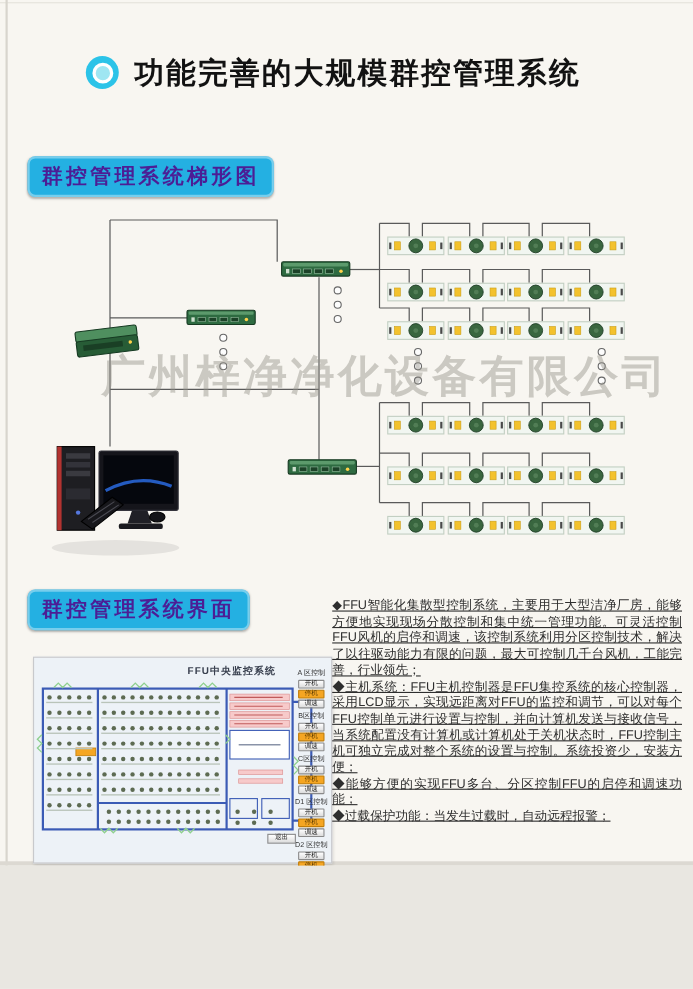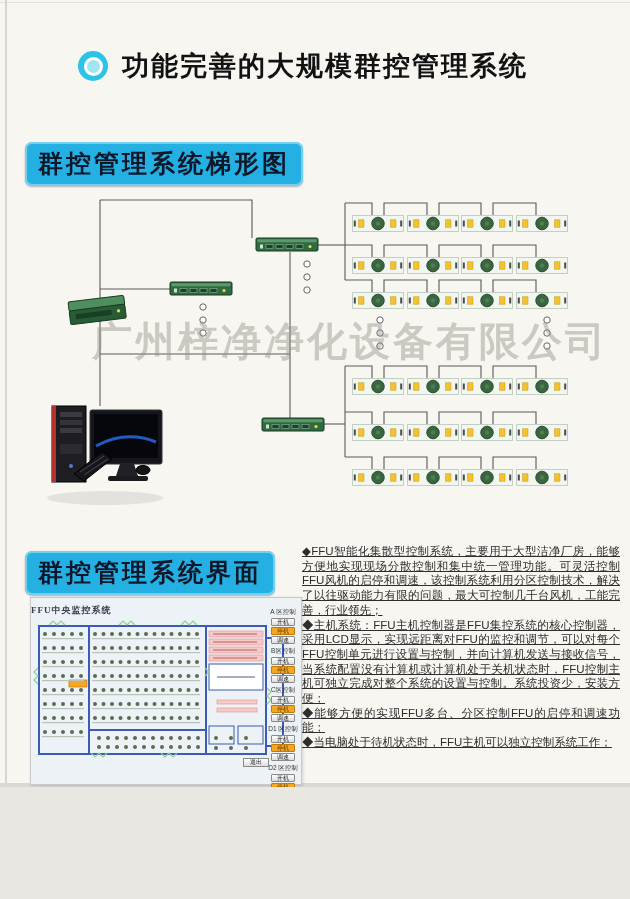--- a/index.html
+++ b/index.html
@@ -14,46 +14,46 @@
 
   
   .title-row{position:absolute;left:78px;top:48px;display:flex;align-items:center;gap:14px;}
   .bullet{width:30px;height:30px;border-radius:50%;background:#2cc3e8;
           display:flex;align-items:center;justify-content:center;flex:0 0 auto;}
   .bullet-inner{width:13px;height:13px;border-radius:50%;background:#9fe6f2;border:3px solid #ffffff;}
   .page-title{font-size:27px;font-weight:bold;letter-spacing:2px;color:#121212;white-space:nowrap;}
 
   
   .section-badge{
-    position:absolute;left:25px;background:#24b0e2;color:#0f172a;
-    font-size:25px;font-weight:bold;letter-spacing:3px;
+    position:absolute;left:25px;background:#24b0e2;color:#4c1d95;
+    font-size:19px;font-weight:bold;letter-spacing:3px;
     padding:5px 13px 6px;border-radius:7px;white-space:nowrap;
     box-shadow:inset 0 0 0 2px rgba(255,255,255,.38), 0 1px 2px rgba(0,0,0,.28);
   }
   .badge-diagram{top:142px;}
-  .badge-interface{top:551px;}
+  .badge-interface{top:536px;}
 
   
   .diagram-svg{position:absolute;left:0;top:0;z-index:1;}
 
   
   .watermark{
     position:absolute;left:92px;top:314px;z-index:2;width:540px;
     font-size:40px;font-weight:bold;letter-spacing:3px;white-space:nowrap;
     color:rgba(148,146,138,0.45);
   }
 
   
   .iface{
     position:absolute;left:30px;top:597px;width:270px;height:186px;z-index:1;
     background:#edf2f7;border:1px solid #c8c9cc;box-shadow:1px 1px 3px rgba(0,0,0,.15);
   }
   .iface-title{
-    position:absolute;left:0;top:6px;width:220px;text-align:left;
-    font-size:9px;font-weight:bold;color:#39404f;letter-spacing:1px;font-family:Liberation Serif, serif;
+    position:absolute;left:0;top:6px;width:220px;text-align:right;
+    font-size:9px;font-weight:bold;color:#39404f;letter-spacing:1px;
   }
   .iface-plan{position:absolute;left:0;top:0;}
   .zone-col{position:absolute;right:3px;top:10px;width:30px;}
   .zone-group{margin-bottom:3px;}
   .zone-label{font-size:6.5px;color:#333;text-align:center;white-space:nowrap;margin-bottom:1px;}
   .zone-btn{
     width:24px;height:8px;margin:1px auto;box-sizing:border-box;
     background:linear-gradient(#ffffff,#dcdcdc);border:1px solid #8a8a8a;border-radius:1px;
     font-size:6px;line-height:6px;text-align:center;color:#222;
   }
@@ -361,15 +361,15 @@
         <div class="zone-btn">调速</div>
       </div>
     </div>
     <div class="exit-btn">退出</div>
   </div>
 
   <div class="features">
     <p>◆FFU智能化集散型控制系统，主要用于大型洁净厂房，能够方便地实现现场分散控制和集中统一管理功能。可灵活控制FFU风机的启停和调速，该控制系统利用分区控制技术，解决了以往驱动能力有限的问题，最大可控制几千台风机，工能完善，行业领先；</p>
     <p>◆主机系统：FFU主机控制器是FFU集控系统的核心控制器，采用LCD显示，实现远距离对FFU的监控和调节，可以对每个FFU控制单元进行设置与控制，并向计算机发送与接收信号，当系统配置没有计算机或计算机处于关机状态时，FFU控制主机可独立完成对整个系统的设置与控制。系统投资少，安装方便；</p>
     <p>◆能够方便的实现FFU多台、分区控制FFU的启停和调速功能；</p>
-    <p>◆当电脑处于待机状态时，FFU主机可以独立控制系统工作；</p>
+    <p>◆过载保护功能：当发生过载时，自动远程报警；</p>
   </div>
 </div>
 
 </body></html>

